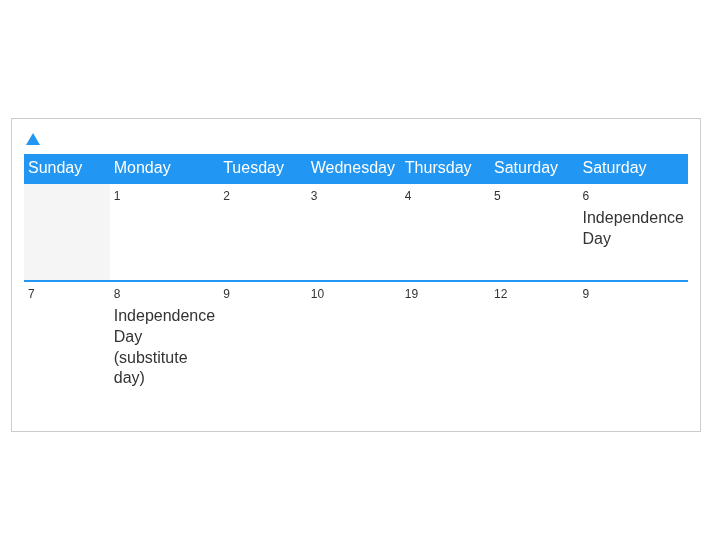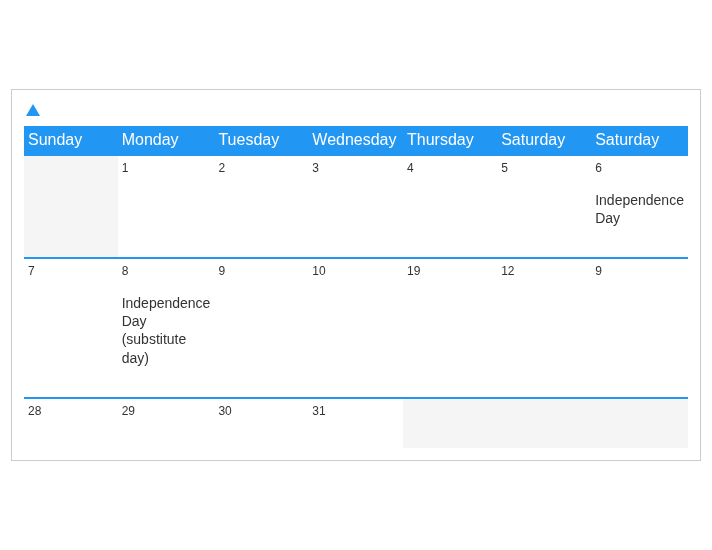--- a/index.html
+++ b/index.html
@@ -91,24 +91,24 @@
     }
     .calendar-grid tbody tr td.empty {
       background: #f5f5f5;
     }
     .day-number {
       font-size: 12px;
       color: #333;
       display: block;
     }
     .day-event {
-      font-size: 14px;
+      font-size: 16px;
       color: #333;
       display: block;
-      margin-top: 16px;
+      margin-top: 5px;
       line-height: 1.3;
     }
     .row-bg-alt td {
       background: #f5f5f5;
     }
   </style>
 </head>
 <body>
 
 <div class="calendar-container">
@@ -176,32 +176,15 @@
           <td>
             <span class="day-number">19</span>
           </td>
           <td>
             <span class="day-number">12</span>
           </td>
           <td>
             <span class="day-number">9</span>
           </td>
         </tr>
-        <tr>
-          <td>
-            <span class="day-number">28</span>
-          </td>
-          <td>
-            <span class="day-number">29</span>
-          </td>
-          <td>
-            <span class="day-number">30</span>
-          </td>
-          <td>
-            <span class="day-number">31</span>
-          </td>
-          <td class="empty"></td>
-          <td class="empty"></td>
-          <td class="empty"></td>
-        </tr>
       </tbody>
   </table>
 </div>
 
 </body></html>

